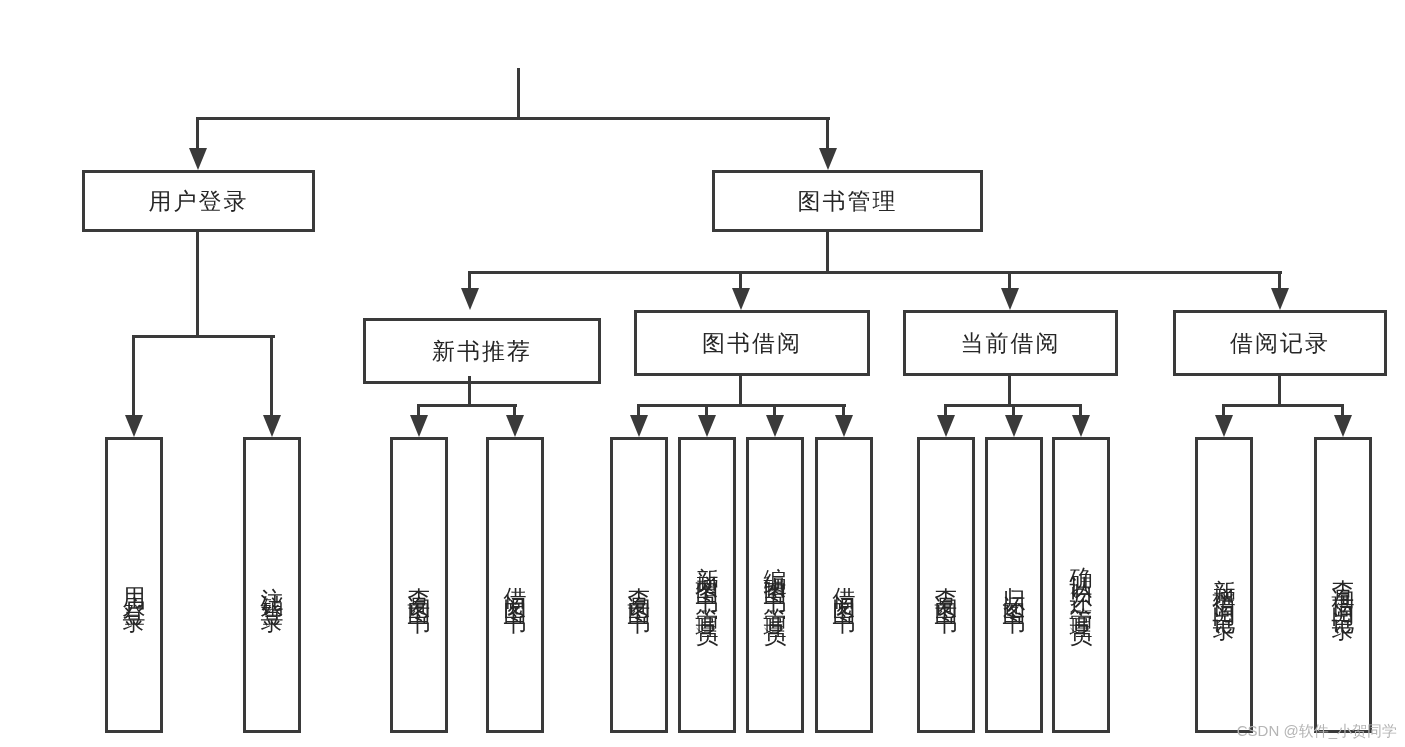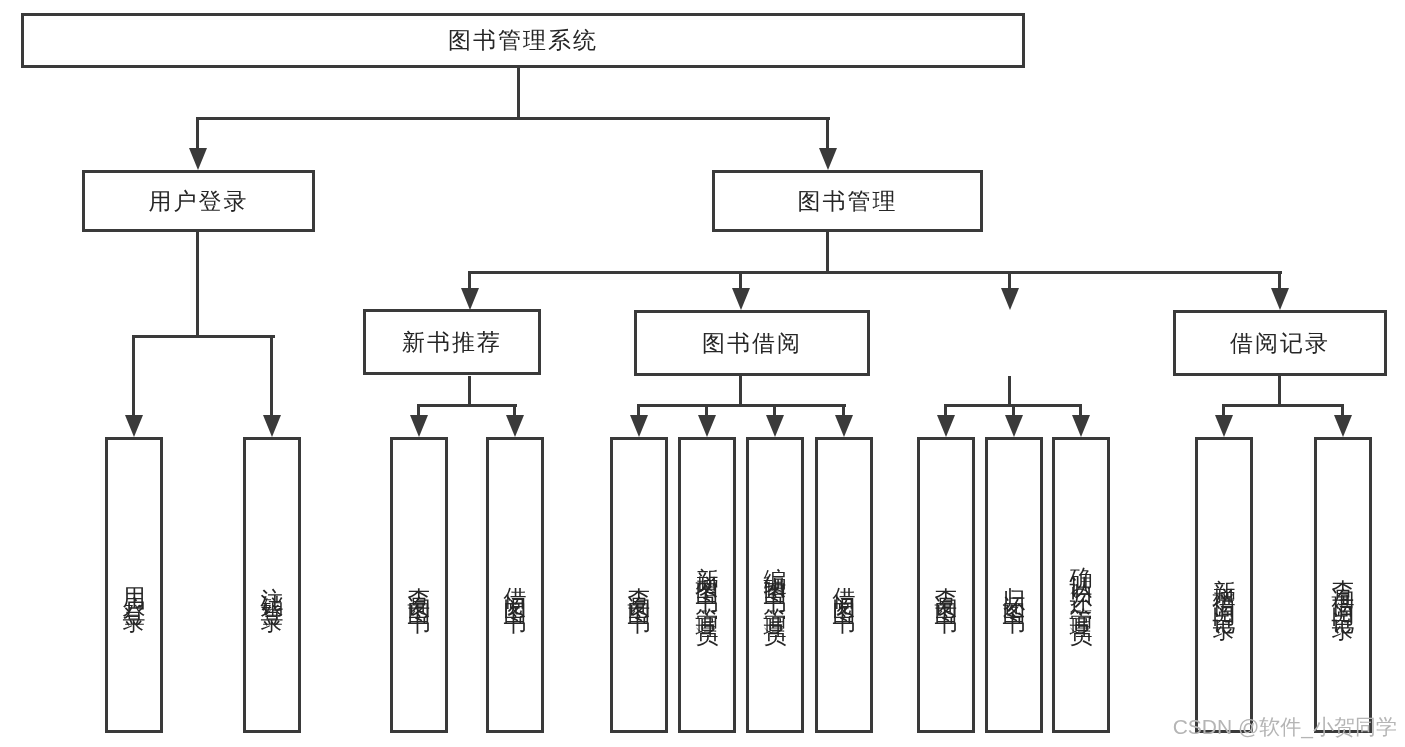--- a/index.html
+++ b/index.html
@@ -47,34 +47,31 @@
     position:absolute;
     width:0;height:0;
     border-left:9px solid transparent;
     border-right:9px solid transparent;
     border-top:22px solid var(--line);
   }
   .watermark{
     position:absolute;
     right:8px;
     bottom:6px;
-    font-size:21px;
+    font-size:15px;
     color:var(--watermark);
     white-space:nowrap;
     z-index:5;
   }
 </style>
 </head>
 <body>
 
 <div class="canvas">
 
-  <div class="box" style="left:21px;top:13px;width:1004px;height:55px">
-    <span class="lbl">图书管理系统</span>
-  </div>
 
   <div class="line" style="left:517px;top:68px;width:3px;height:51px"></div>
   <div class="line" style="left:196px;top:117px;width:634px;height:3px"></div>
   <div class="line" style="left:196px;top:117px;width:3px;height:33px"></div>
   <div class="line" style="left:826px;top:117px;width:3px;height:33px"></div>
   <div class="arrow" style="left:189px;top:148px"></div>
   <div class="arrow" style="left:819px;top:148px"></div>
 
   <div class="box" style="left:82px;top:170px;width:233px;height:62px">
     <span class="lbl">用户登录</span>
@@ -94,25 +91,28 @@
   <div class="line" style="left:468px;top:271px;width:814px;height:3px"></div>
   <div class="line" style="left:468px;top:271px;width:3px;height:19px"></div>
   <div class="line" style="left:739px;top:271px;width:3px;height:19px"></div>
   <div class="line" style="left:1008px;top:271px;width:3px;height:19px"></div>
   <div class="line" style="left:1278px;top:271px;width:3px;height:19px"></div>
   <div class="arrow" style="left:461px;top:288px"></div>
   <div class="arrow" style="left:732px;top:288px"></div>
   <div class="arrow" style="left:1001px;top:288px"></div>
   <div class="arrow" style="left:1271px;top:288px"></div>
 
-  <div class="box" style="left:363px;top:309px;width:178px;height:66px">
+  <div class="box" style="left:363px;top:318px;width:238px;height:66px">
     <span class="lbl">新书推荐</span>
   </div>
   <div class="box" style="left:634px;top:310px;width:236px;height:66px">
     <span class="lbl">图书借阅</span>
+  </div>
+  <div class="box" style="left:903px;top:310px;width:215px;height:66px">
+    <span class="lbl">当前借阅</span>
   </div>
   <div class="box" style="left:1173px;top:310px;width:214px;height:66px">
     <span class="lbl">借阅记录</span>
   </div>
 
   <div class="line" style="left:468px;top:376px;width:3px;height:30px"></div>
   <div class="line" style="left:417px;top:404px;width:100px;height:3px"></div>
   <div class="line" style="left:417px;top:404px;width:3px;height:12px"></div>
   <div class="line" style="left:513px;top:404px;width:3px;height:12px"></div>
   <div class="arrow" style="left:410px;top:415px"></div>

